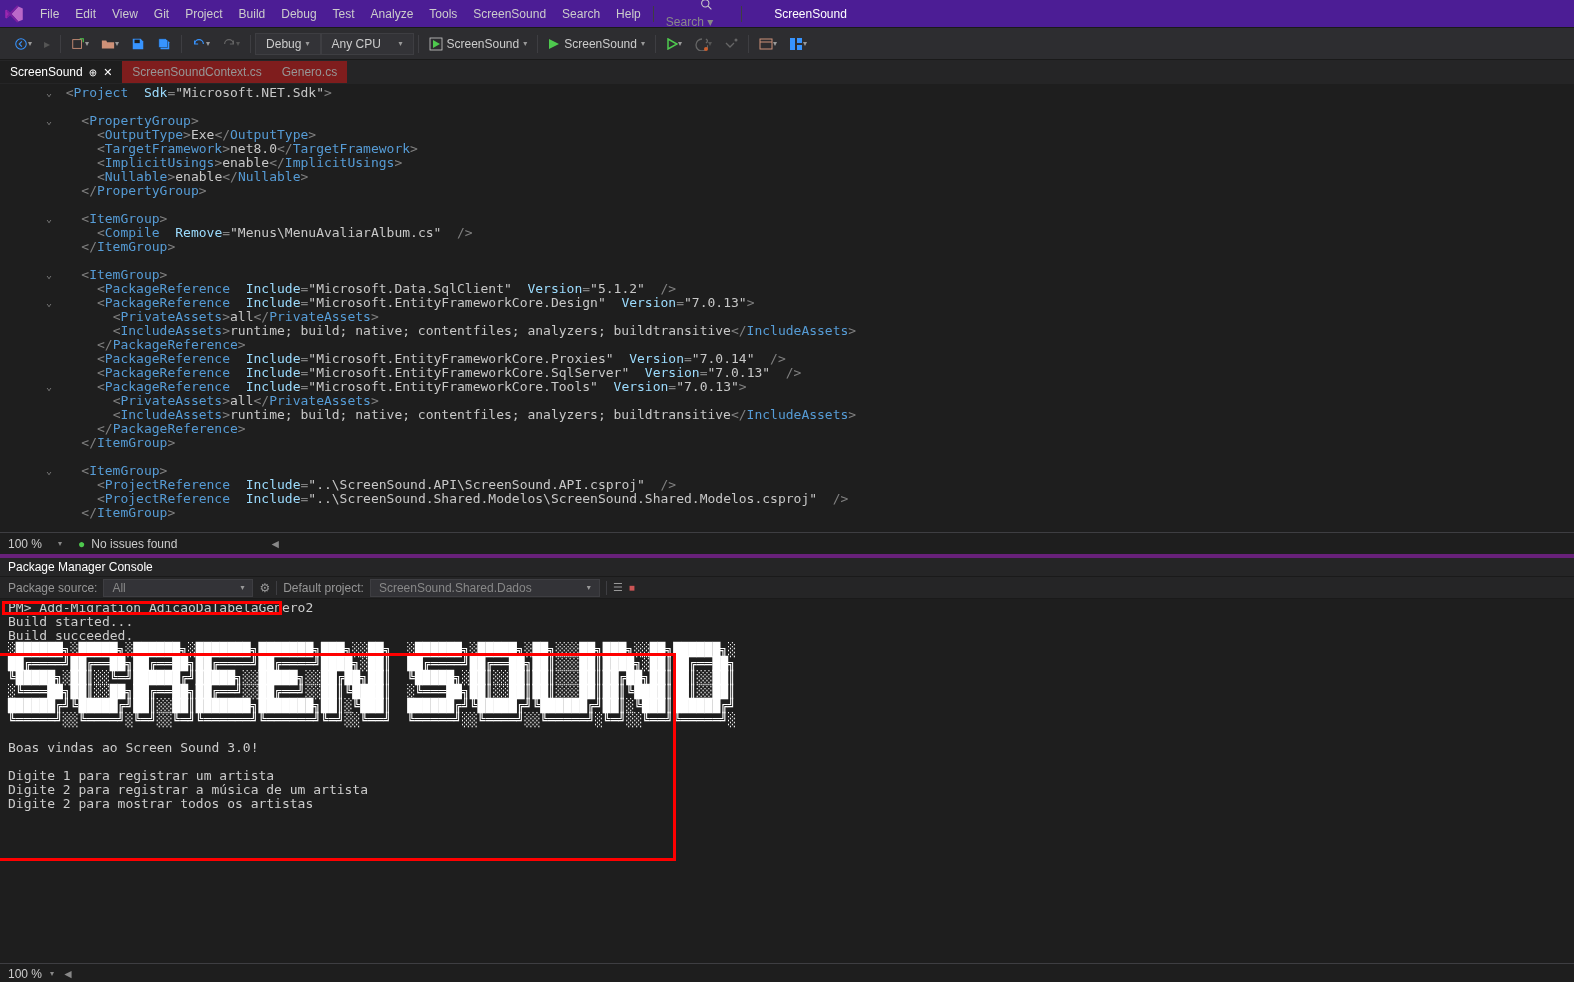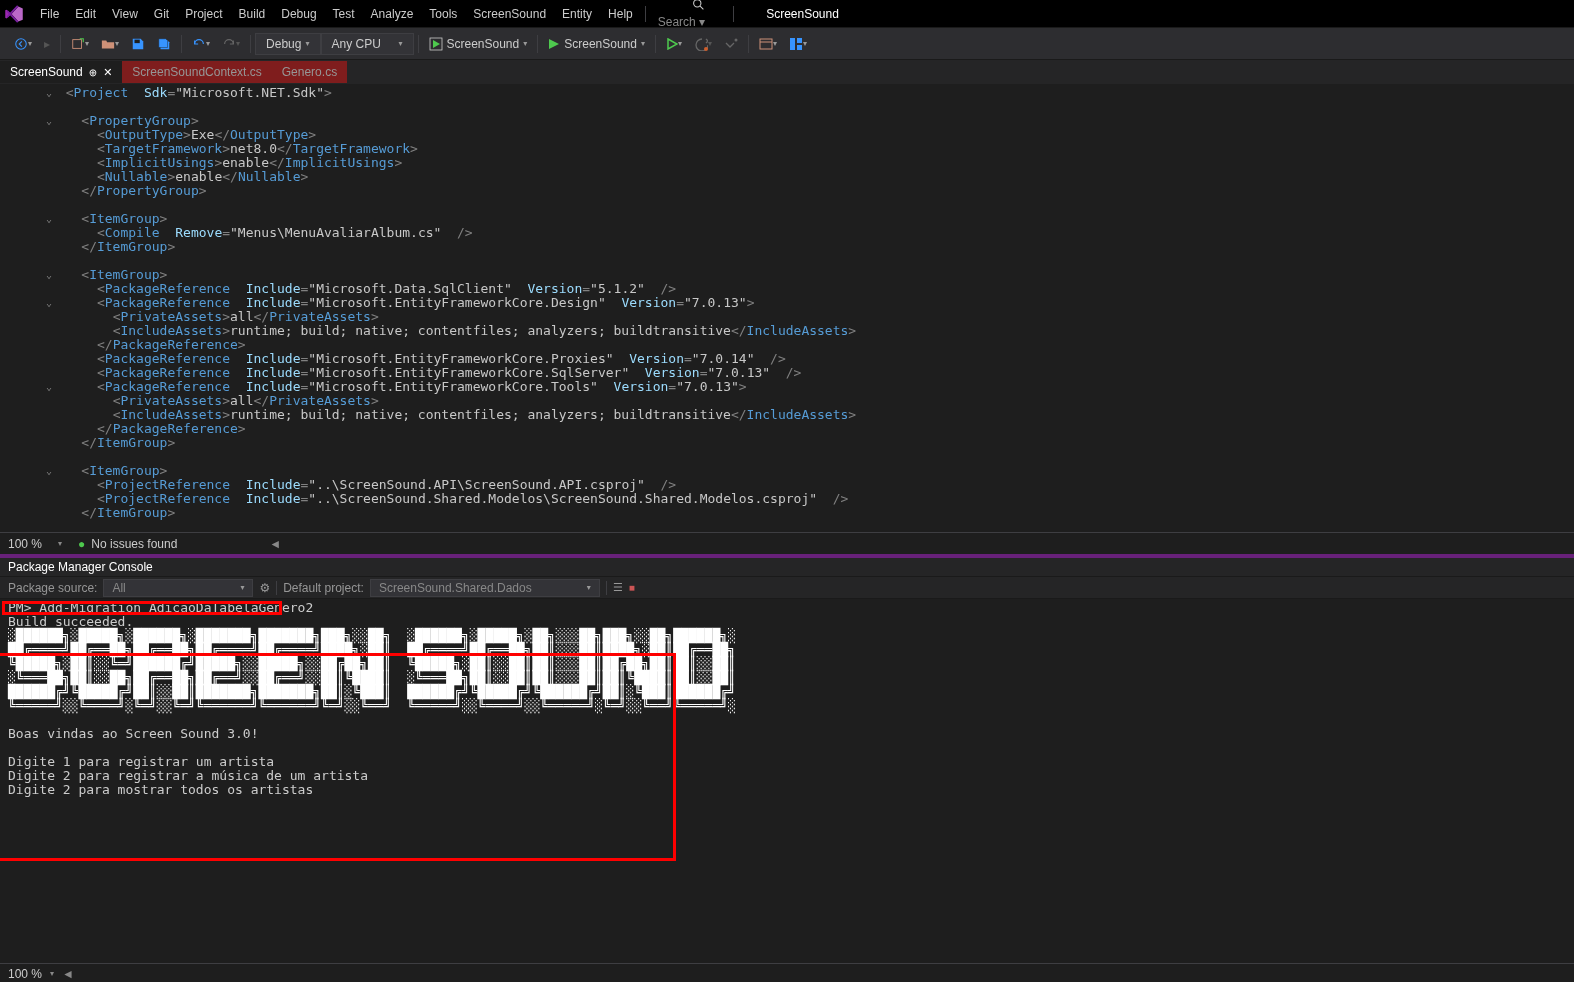--- a/index.html
+++ b/index.html
@@ -1,17 +1,17 @@
 <!DOCTYPE html>
 <html><head>
   <meta charset="utf-8">
   <style>
     * { margin: 0; padding: 0; box-sizing: border-box; }
     body { font-family: 'Segoe UI', Tahoma, sans-serif; font-size: 12px; background: #1e1e1e; color: #ccc; overflow: hidden; }
-    .menubar { display: flex; align-items: center; background: #000000; height: 28px; padding: 8px 4px; border-bottom: 1px solid #1a1a1a; }
+    .menubar { display: flex; align-items: center; background: #4c1d95; height: 28px; padding: 8px 4px; border-bottom: 1px solid #1a1a1a; }
     .vs-logo { width: 20px; height: 20px; margin-right: 8px; }
     .vs-logo svg { width: 100%; height: 100%; }
     .menu-item { padding: 4px 8px; color: #ccc; cursor: pointer; }
     .menu-sep { width: 1px; height: 16px; background: #3e3e42; margin: 0 4px; }
     .search-box { display: flex; align-items: flex-end; padding: 2px 24px 2px 8px; gap: 4px; flex-direction: column; }
     .search-box span { color: #888; font-size:12px;}
     .app-title { padding: 3px 28px; color: #fff; }
     .toolbar { display: flex; align-items: center; background: #2d2d30; height: 32px; padding: 0 8px; border-bottom: 1px solid #1a1a1a; }
     .toolbar-btn { padding: 4px 6px; cursor: pointer; display: flex; align-items: center; }
     .toolbar-sep { width: 1px; height: 18px; background: #3e3e42; margin: 0 4px; }
@@ -71,21 +71,21 @@
   <div class="menu-item">Edit</div>
   <div class="menu-item">View</div>
   <div class="menu-item">Git</div>
   <div class="menu-item">Project</div>
   <div class="menu-item">Build</div>
   <div class="menu-item">Debug</div>
   <div class="menu-item">Test</div>
   <div class="menu-item">Analyze</div>
   <div class="menu-item">Tools</div>
   <div class="menu-item">ScreenSound</div>
-  <div class="menu-item">Entity</div>
+  <div class="menu-item">Search</div>
   <div class="menu-item">Help</div>
   <div class="menu-sep"></div>
   <div class="search-box">
     <svg width="13" height="13" viewBox="0 0 16 16">
         <circle cx="6.5" cy="6.5" r="4.5" fill="none" stroke="#ccc" stroke-width="1.3"></circle>
         <line x1="10" y1="10" x2="14" y2="14" stroke="#ccc" stroke-width="1.3"></line>
       </svg>
     <span>Search ▾</span>
   </div>
   <div class="menu-sep"></div>
@@ -290,20 +290,21 @@
     </div>
   <div style="width:1px;height:14px;background:#3e3e42"></div>
   <span class="list-icon">☰</span>
   <span class="clear-icon">■</span>
 </div>
 
 <div class="console">
   <div class="red-box" style="left:2px; top:2px; width:280px; height:14px;"></div>
   <div class="red-box" style="left:-4px; top:54px; width:680px; height:208px;"></div>
   <pre><span>PM&gt;</span> <span>Add-Migration AdicaoDaTabelaGenero2</span></pre>
+  <pre>Build started...</pre>
   <pre>Build succeeded.</pre>
   <pre class="ascii-art">░██████╗░█████╗░██████╗░███████╗███████╗███╗░░██╗  ░██████╗░█████╗░██╗░░░██╗███╗░░██╗██████╗░
 ██╔════╝██╔══██╗██╔══██╗██╔════╝██╔════╝████╗░██║  ██╔════╝██╔══██╗██║░░░██║████╗░██║██╔══██╗
 ╚█████╗░██║░░╚═╝██████╔╝█████╗░░█████╗░░██╔██╗██║  ╚█████╗░██║░░██║██║░░░██║██╔██╗██║██║░░██║
 ░╚═══██╗██║░░██╗██╔══██╗██╔══╝░░██╔══╝░░██║╚████║  ░╚═══██╗██║░░██║██║░░░██║██║╚████║██║░░██║
 ██████╔╝╚█████╔╝██║░░██║███████╗███████╗██║░╚███║  ██████╔╝╚█████╔╝╚██████╔╝██║░╚███║██████╔╝
 ╚═════╝░░╚════╝░╚═╝░░╚═╝╚══════╝╚══════╝╚═╝░░╚══╝  ╚═════╝░░╚════╝░░╚═════╝░╚═╝░░╚══╝╚═════╝░</pre>
   <pre> </pre>
   <pre>Boas vindas ao Screen Sound 3.0!</pre>
   <pre> </pre>

